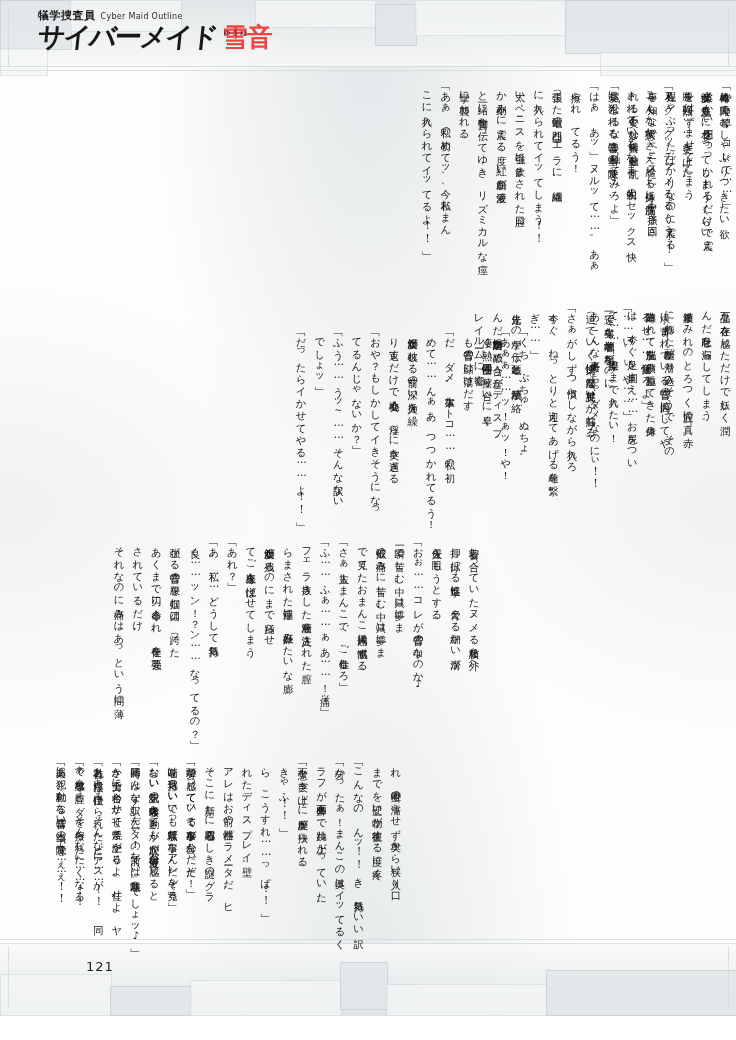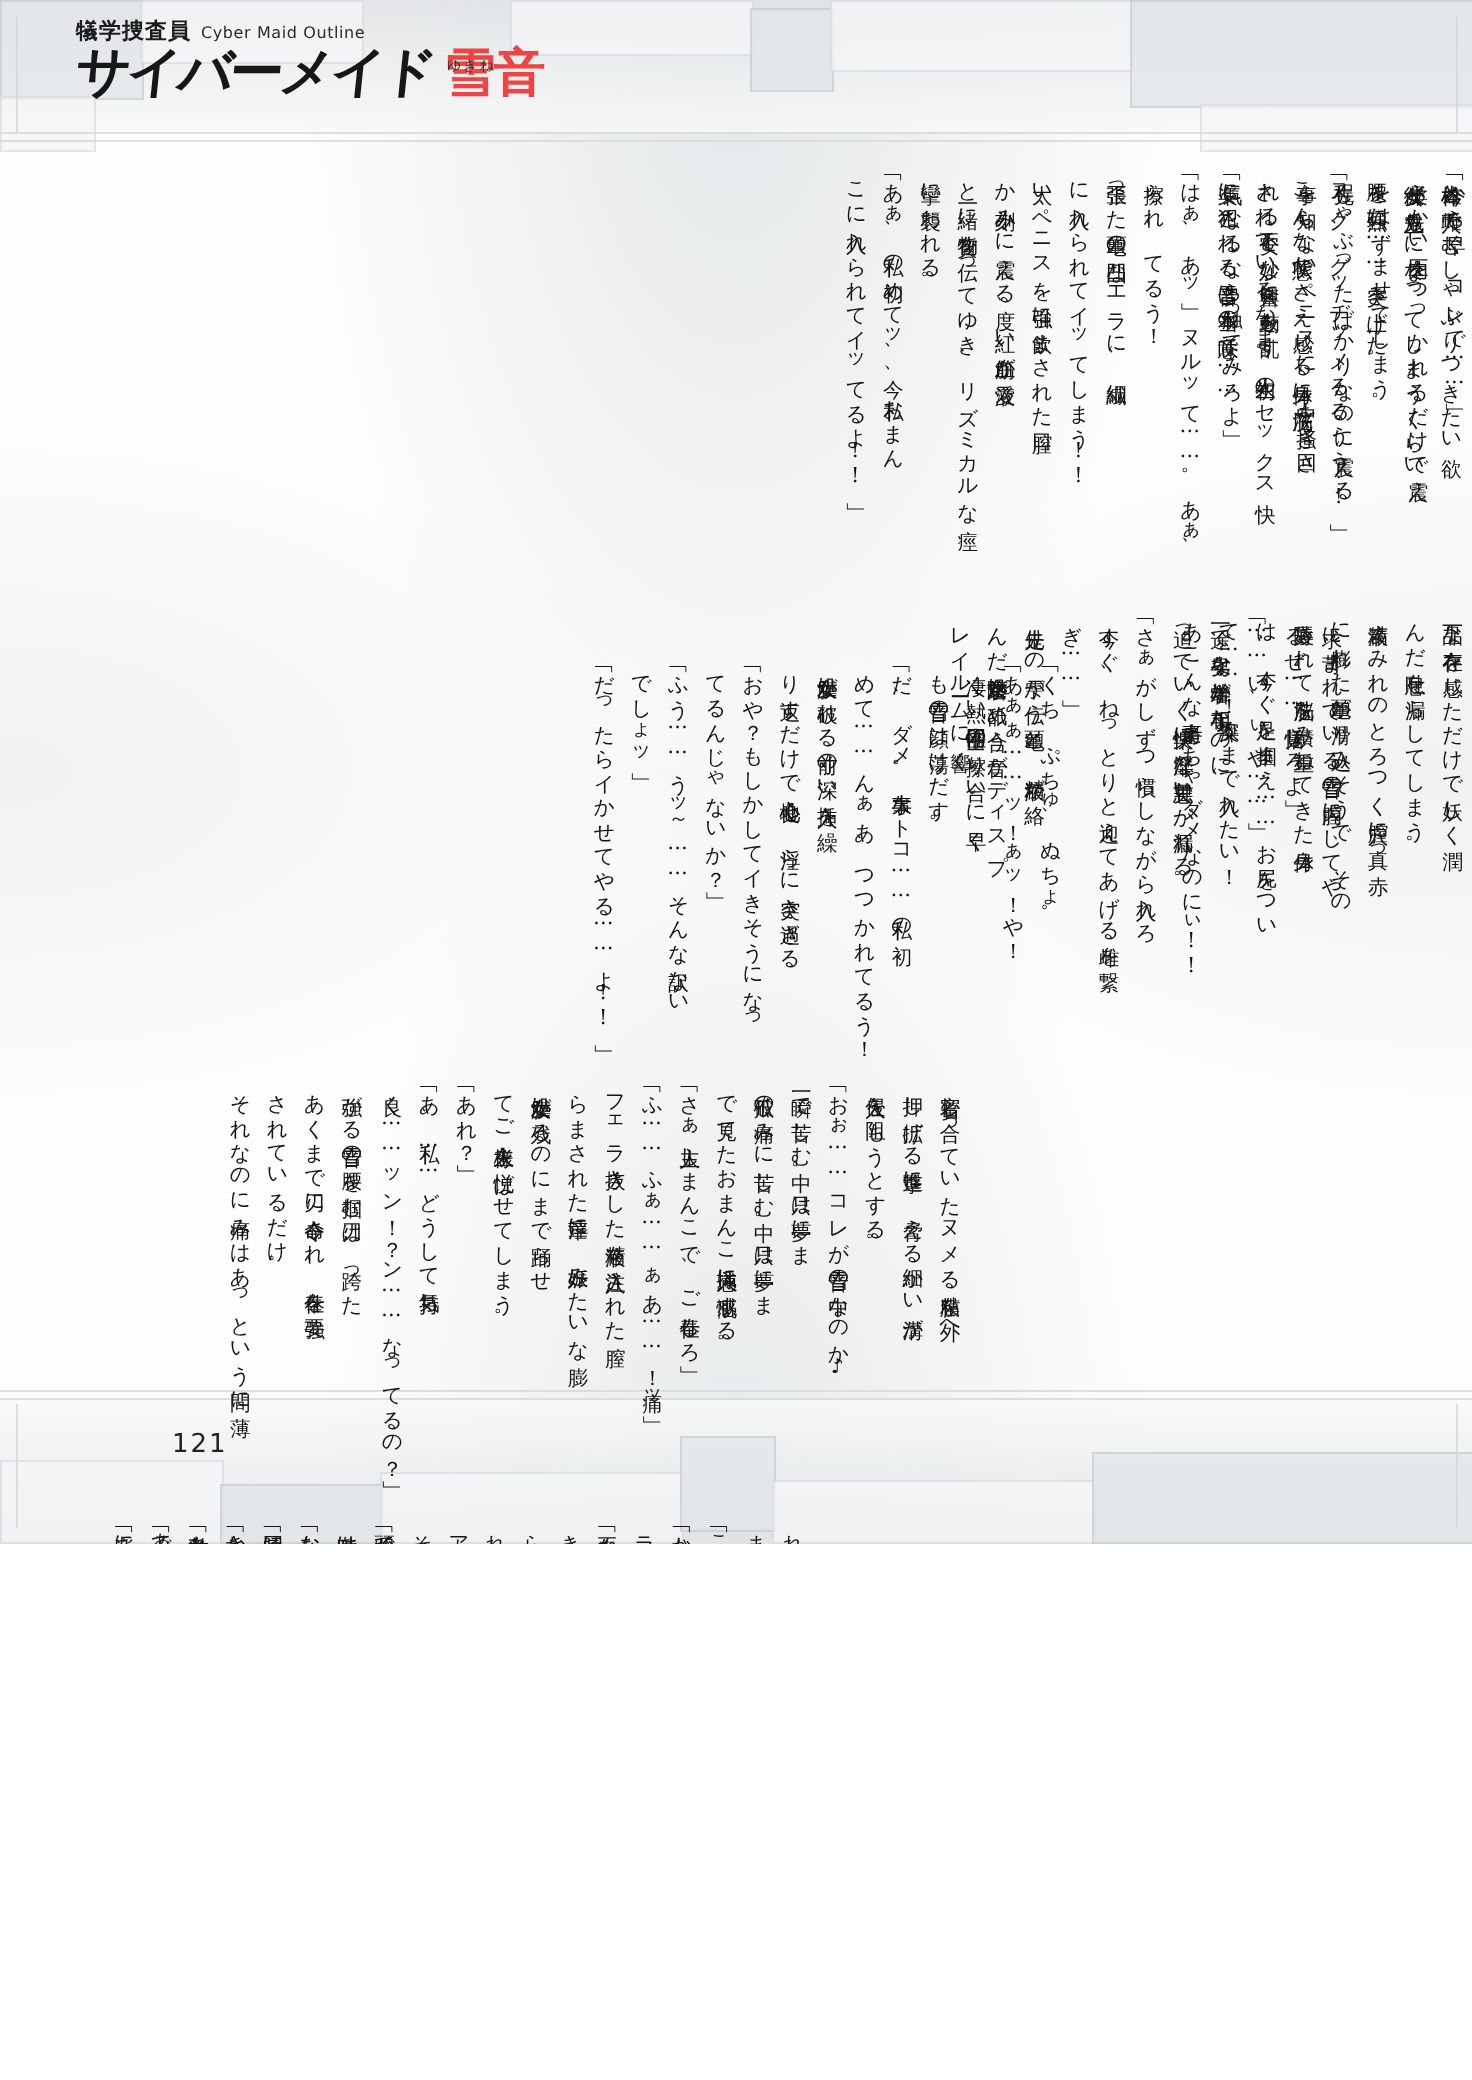--- a/index.html
+++ b/index.html
@@ -3,21 +3,21 @@
 <meta charset="utf-8">
 <style>
   html, body {
     margin: 0;
     padding: 0;
     background: #ffffff;
   }
   .page {
     position: relative;
     width: 736px;
-    height: 772px;
+    height: 1016px;
     background: #fdfdfd;
     overflow: hidden;
     font-family: "DejaVu Sans", sans-serif;
   }
 
   
   .bg-art {
     position: absolute;
     inset: 0;
     pointer-events: none;

